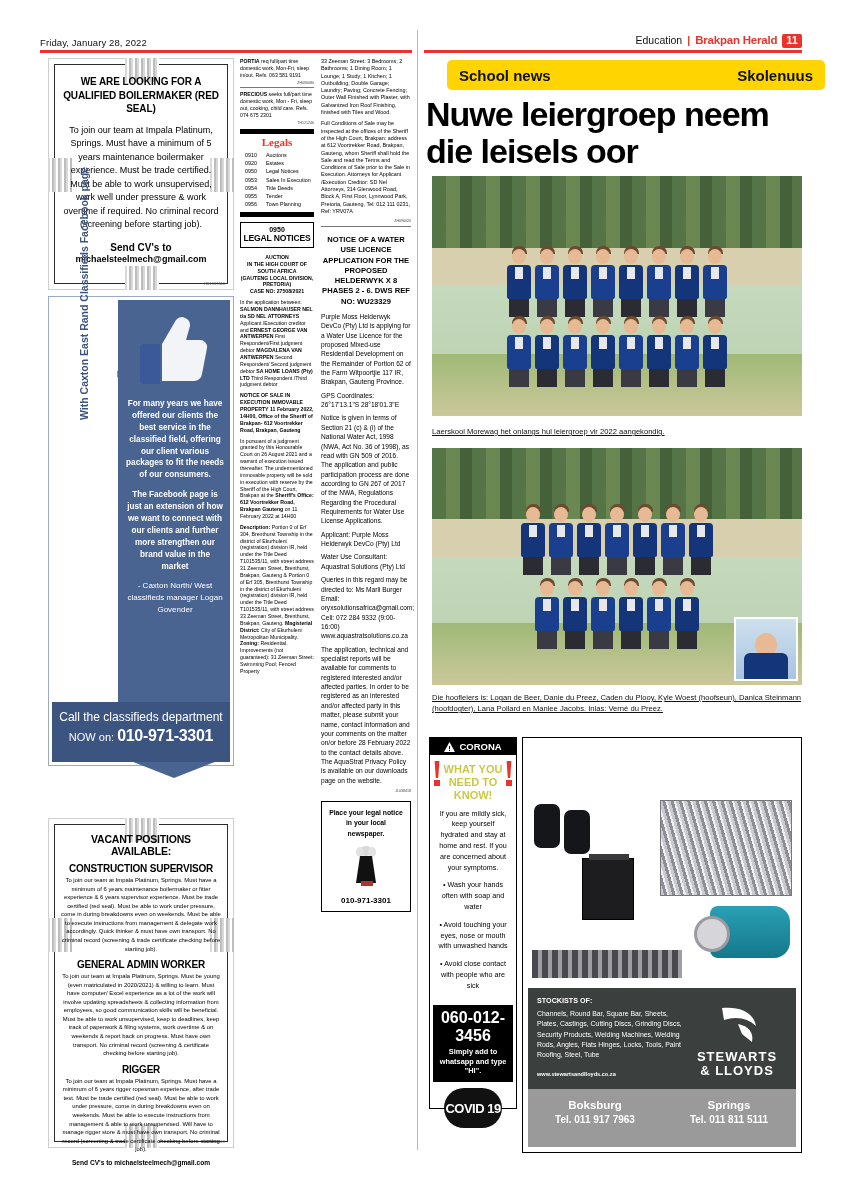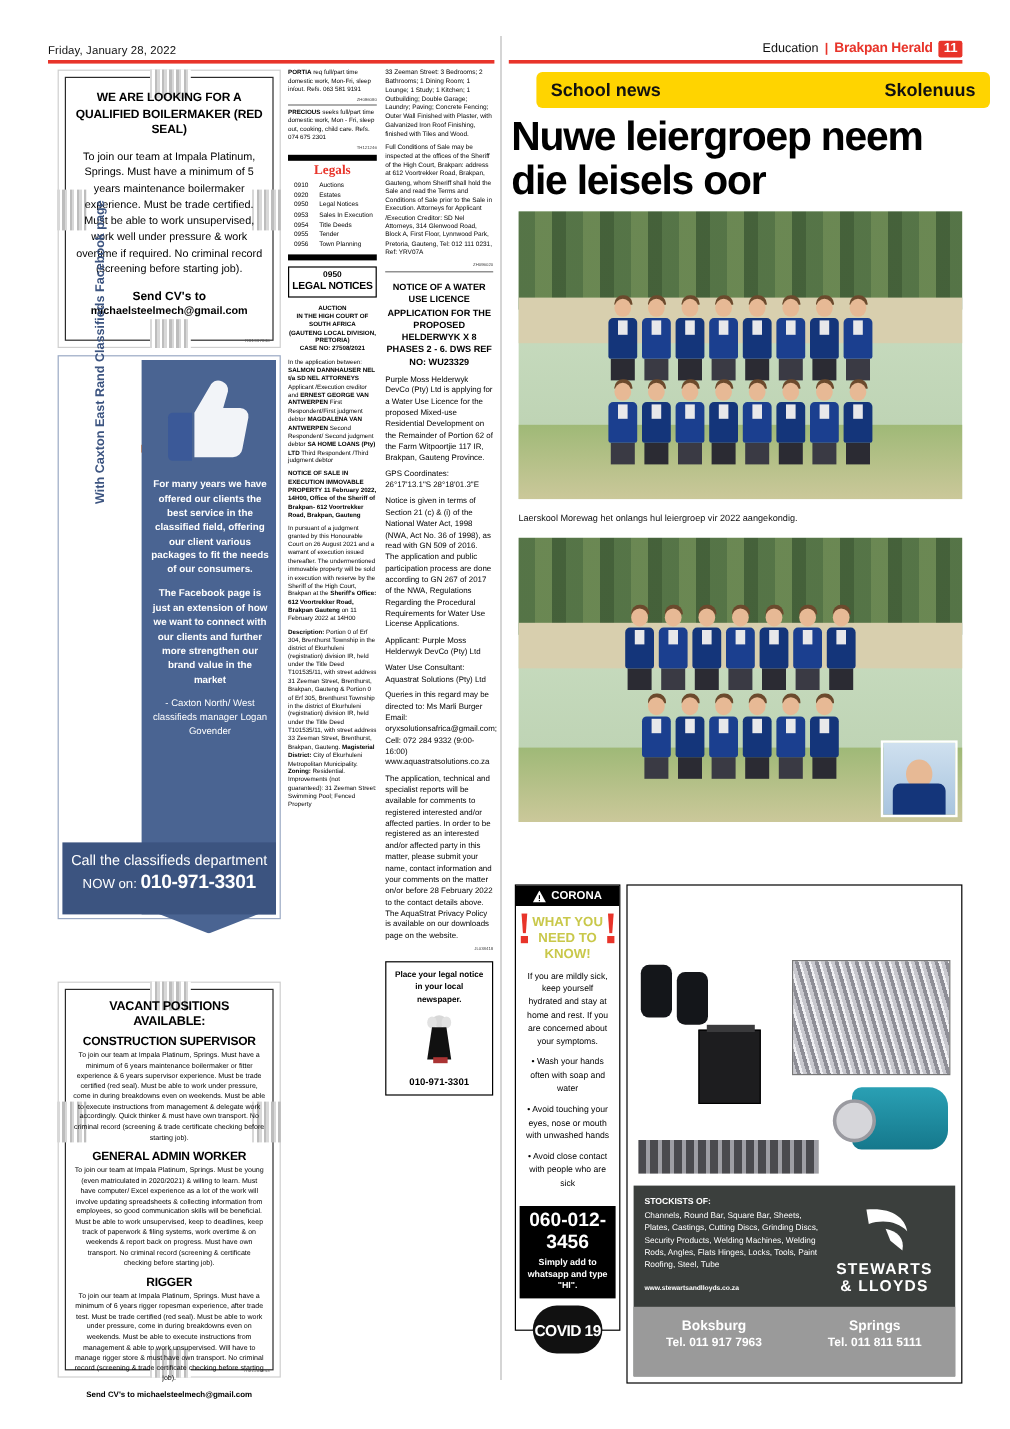--- a/index.html
+++ b/index.html
@@ -131,21 +131,21 @@
      background:#ffd400; border-radius:5px; display:flex; align-items:center;
      justify-content:space-between; padding:0 12px; }
   #schoolbar span { font-weight:bold; font-size:15px; color:#111; }
   #headline { position:absolute; left:426px; top:96px; width:378px;
      font-family:"Liberation Sans", sans-serif; font-weight:bold;
      font-size:34px; line-height:1.08; letter-spacing:-1px; color:#000; }
 
   .photo { position:absolute; overflow:hidden; }
   #photo1 { left:432px; top:176px; width:370px; height:240px; }
   #photo2 { left:432px; top:448px; width:370px; height:237px; }
-  .cap { position:absolute; font-size:7.6px; line-height:1.45; color:#111; }
+  .cap { position:absolute; font-size:7.6px; line-height:1.45; color:#111;text-decoration:underline; }
   #cap1 { left:432px; top:426px; width:370px; }
   #cap2 { left:432px; top:692px; width:370px; }
   .inset { position:absolute; right:4px; bottom:4px; width:64px; height:64px;
      border:2px solid #fff; overflow:hidden; }
 
   
   .sky { position:absolute; inset:0; background:linear-gradient(#cfe2c8, #b9cfae); }
   .lawn { position:absolute; left:0; right:0; bottom:0; height:26%;
      background:linear-gradient(#9fb977,#cbc89a); }
   .trees { position:absolute; left:0; right:0; top:0; height:34%;
@@ -613,20 +613,21 @@
           <div class="legs"></div>
         </div>
     </div>
     <div class="inset">
       <div style="position:absolute;inset:0;background:linear-gradient(#cfe0ef,#a8c4de)"></div>
       <div style="position:absolute;left:50%;top:14px;transform:translateX(-50%);width:22px;height:24px;border-radius:50%;background:#e7b995"></div>
       <div style="position:absolute;left:50%;top:8px;transform:translateX(-50%);width:26px;height:14px;border-radius:13px 13px 0 0;background:#4a3venue"></div>
       <div style="position:absolute;left:50%;bottom:0;transform:translateX(-50%);width:44px;height:26px;background:#14357a;border-radius:6px 6px 0 0"></div>
     </div>
   </div>
+  <div class="cap" id="cap2">Die hoofleiers is: Logan de Beer, Danie du Preez, Caden du Plooy, Kyle Woest (hoofseun), Danica Steinmann (hoofdogter), Lana Pollard en Manlee Jacobs. Inlas: Verné du Preez.</div>
 
   <div id="corona">
     <div class="cor-top">
       <svg width="11" height="10" viewBox="0 0 11 10">
         <path d="M5.5 0 L11 10 H0 Z" fill="#fff"></path>
           <rect x="5" y="4" width="1" height="3.2" fill="#000"></rect>
           <rect x="5" y="8" width="1" height="1" fill="#000"></rect>
       </svg>
       <span>CORONA</span>
     </div>

